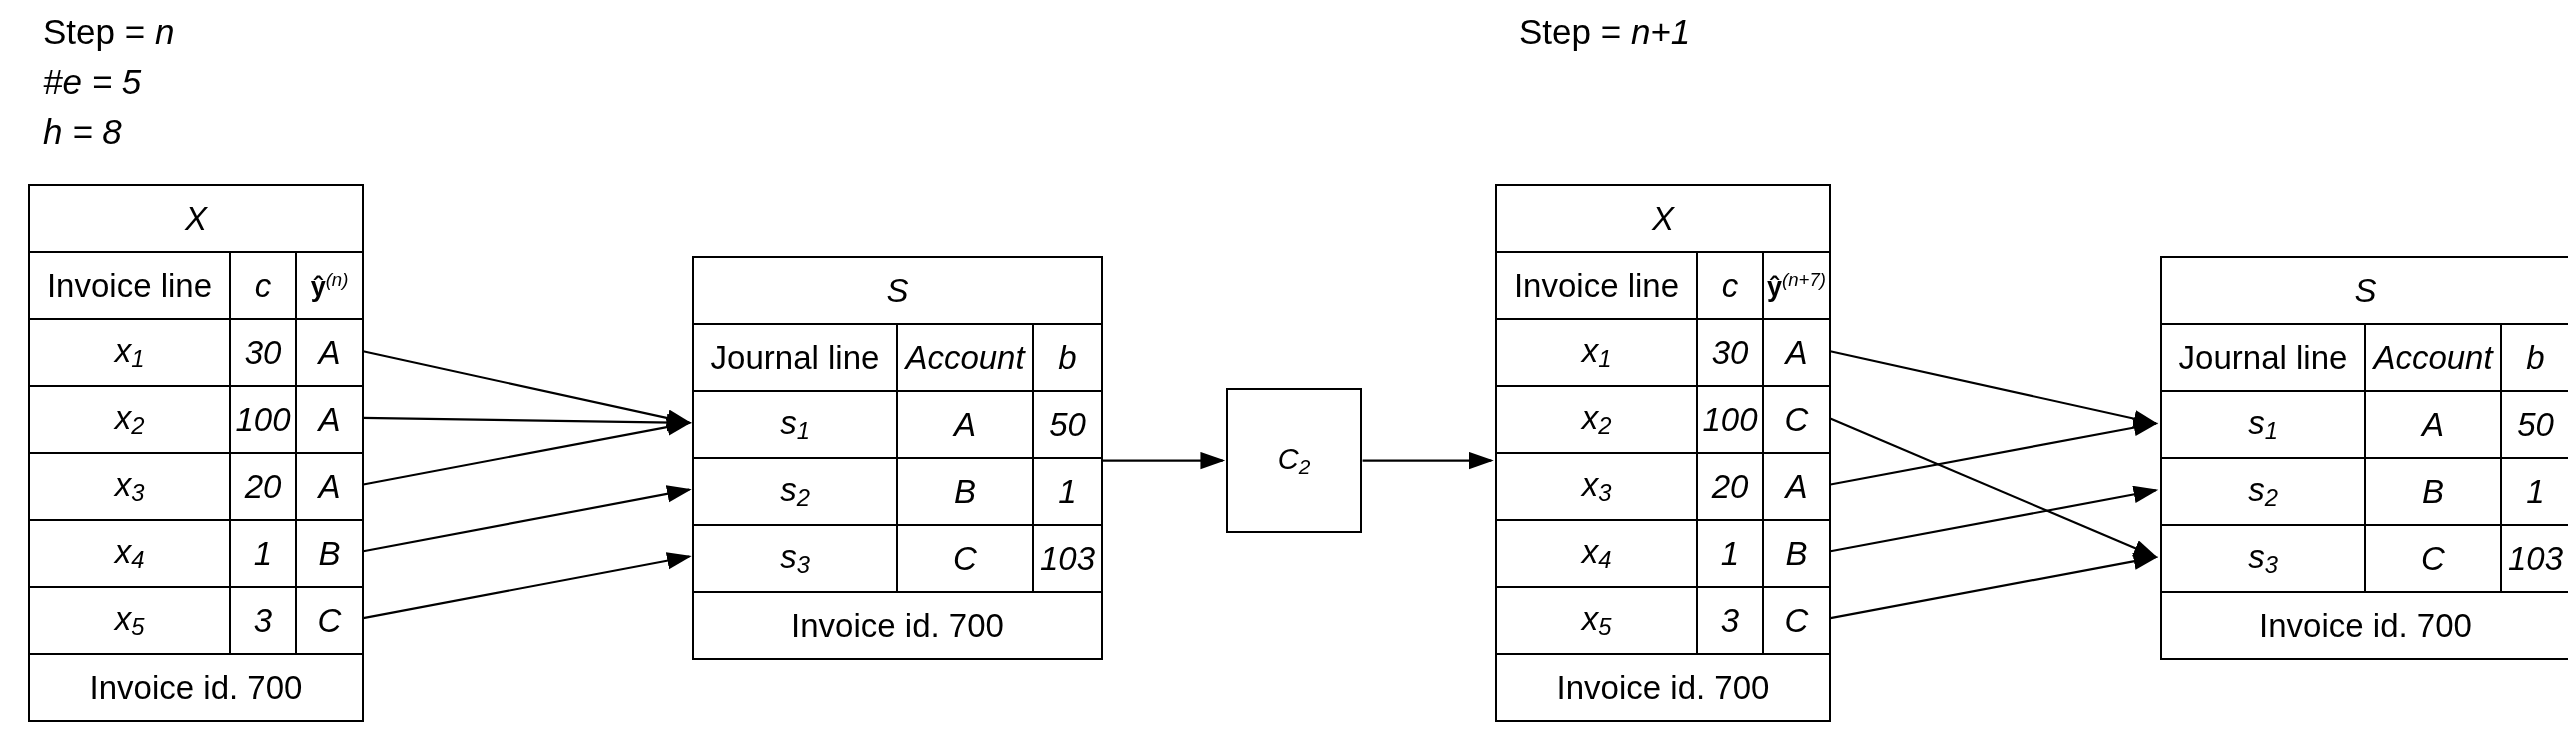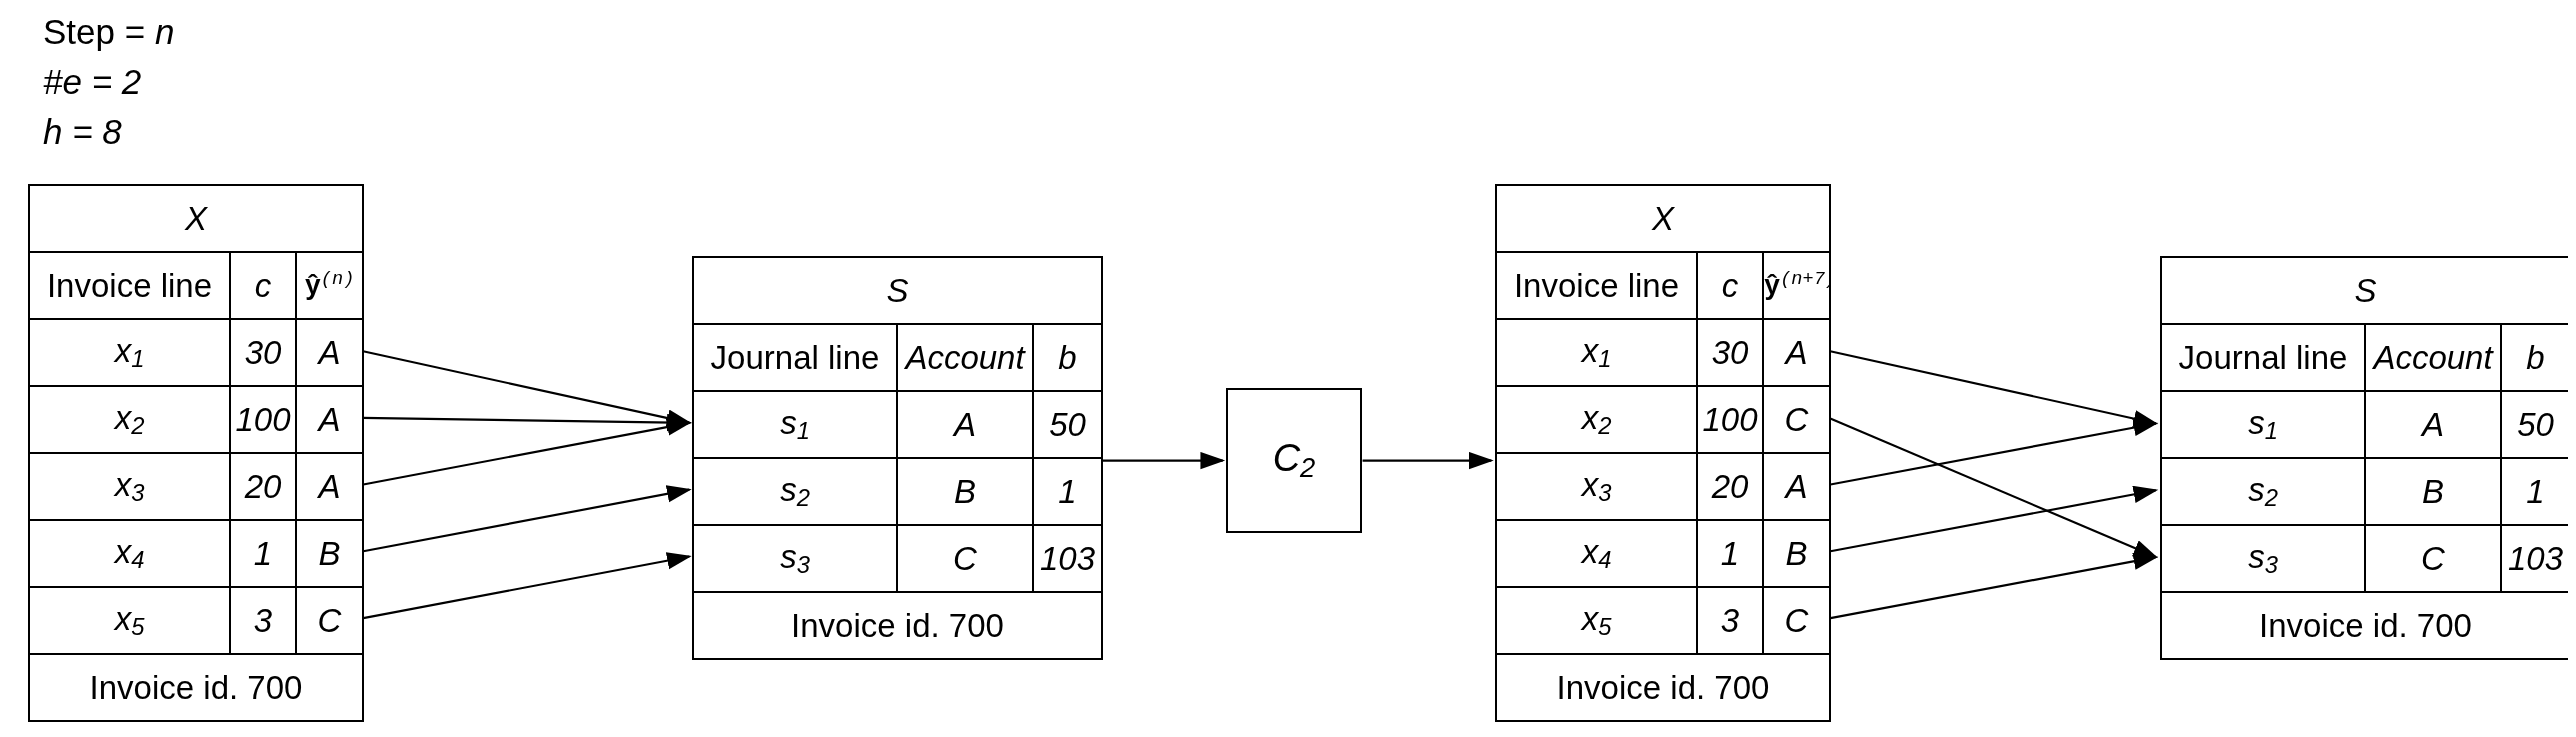--- a/index.html
+++ b/index.html
@@ -25,31 +25,31 @@
     border:2.5px solid #000;
     text-align:center;
     vertical-align:middle;
     font-size:33px;
     font-style:italic;
     padding:0;
     overflow:hidden;
     white-space:nowrap;
   }
   .tbl td.up{font-style:normal;}
-  .tbl td.yhead{font-size:27px;font-style:normal;font-family:Liberation Mono, monospace;}
+  .tbl td.yhead{font-size:27px;font-style:normal;}
   .tbl td.yhead b{font-weight:bold;}
   .tbl td.yhead sup{font-style:italic;font-size:18.6px;vertical-align:super;}
   .tbl sub{font-size:0.72em;font-style:italic;vertical-align:-0.22em;}
   .c2box{
     position:absolute;
     left:1226px;top:388px;width:136px;height:145px;
     border:2.5px solid #000;
     box-sizing:border-box;
     display:flex;align-items:center;justify-content:center;
-    font-size:38px;font-style:italic;
+    font-size:29px;font-style:italic;
     background:#fff;
   }
   .c2box sub{font-size:0.72em;vertical-align:-0.22em;}
   svg.overlay{position:absolute;left:0;top:0;width:2576px;height:738px;pointer-events:none;}
 </style>
 </head>
 <body>
 
 <div class="canvas">
 
@@ -68,25 +68,26 @@
       <line x1="2202" y1="744" x2="2410" y2="744" stroke="#000000" stroke-width="3.5" marker-end="url(#arrow)"></line>
       <line x1="2956" y1="567" x2="3484" y2="684" stroke="#000000" stroke-width="3.5" marker-end="url(#arrow)"></line>
       <line x1="2956" y1="675" x2="3484" y2="900" stroke="#000000" stroke-width="3.5" marker-end="url(#arrow)"></line>
       <line x1="2956" y1="783" x2="3484" y2="684" stroke="#000000" stroke-width="3.5" marker-end="url(#arrow)"></line>
       <line x1="2956" y1="891" x2="3484" y2="792" stroke="#000000" stroke-width="3.5" marker-end="url(#arrow)"></line>
       <line x1="2956" y1="999" x2="3484" y2="900" stroke="#000000" stroke-width="3.5" marker-end="url(#arrow)"></line>
     </svg>
 
   <div class="note" style="left:43px;top:7.4px;">
     <div><span class="up">Step = </span><span class="it">n</span></div>
-    <div class="it">#e = 2</div>
+    <div class="it">#e = 5</div>
     <div class="it">h = 8</div>
   </div>
 
   <div class="note" style="left:1519px;top:7.4px;">
+    <div><span class="up">Step = </span><span class="it">n+1</span></div>
   </div>
 
   <table class="tbl" style="left:28px;top:184px;width:334px;">
     <colgroup>
         <col style="width:201px">
         <col style="width:66px">
         <col style="width:67px">
       </colgroup>
     <tbody>
         <tr>

